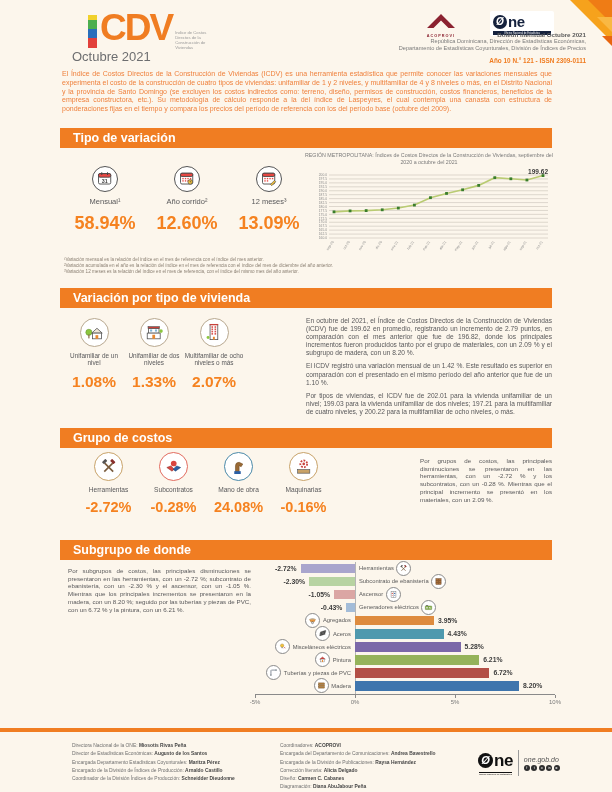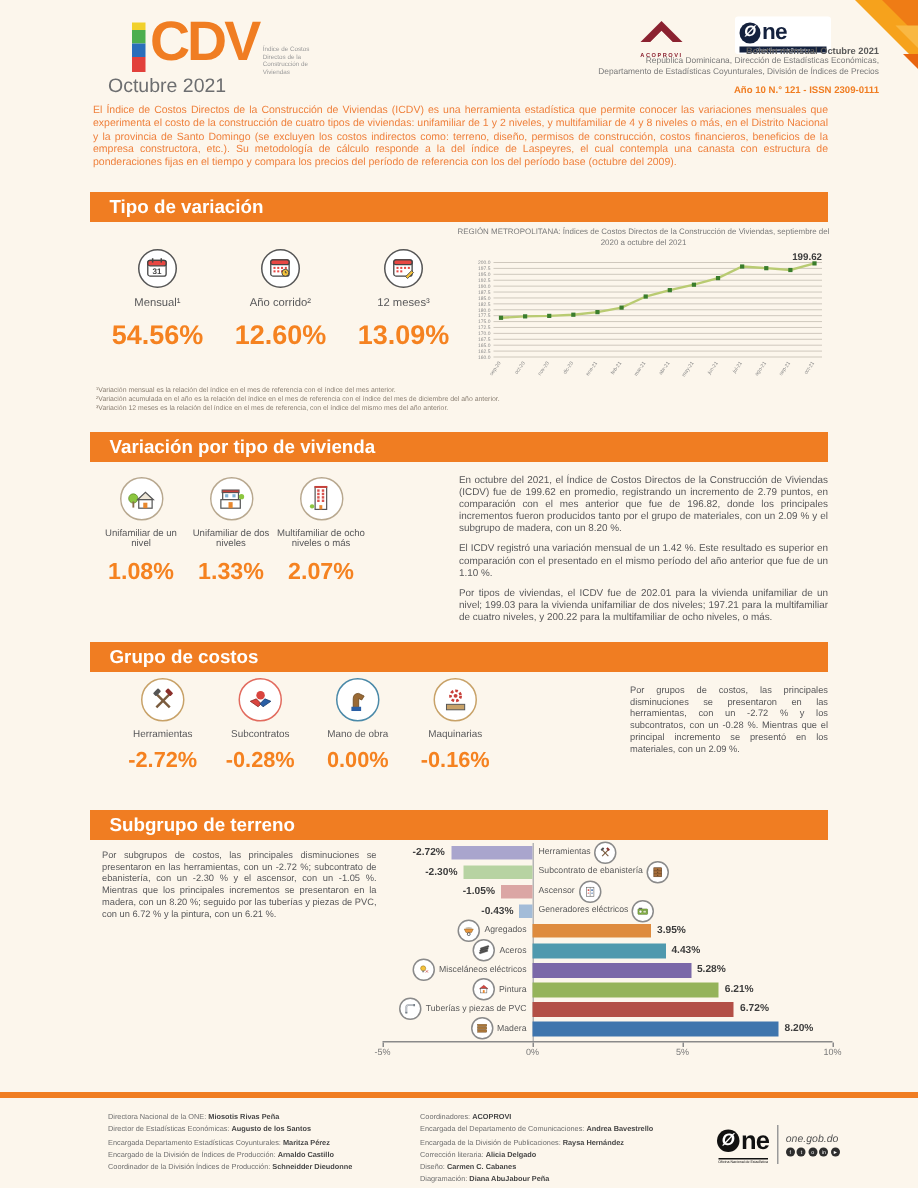--- a/index.html
+++ b/index.html
@@ -142,21 +142,21 @@
         <div class="stat-circle">
           <svg viewBox="0 0 24 24">
             <rect x="3.5" y="5" width="17" height="14.5" rx="2" fill="#fff" stroke="#444" stroke-width="1.2"></rect>
             <rect x="3.5" y="5" width="17" height="5" rx="2" fill="#e84743" stroke="#444" stroke-width="1.2"></rect>
             <line x1="8" y1="3" x2="8" y2="7" stroke="#444" stroke-width="1.4"></line>
             <line x1="16" y1="3" x2="16" y2="7" stroke="#444" stroke-width="1.4"></line>
             <text x="12" y="17.5" font-size="7.5" font-weight="bold" text-anchor="middle" fill="#444">31</text>
           </svg>
         </div>
         <div class="stat-label">Mensual¹</div>
-        <div class="stat-value">54.56%</div>
+        <div class="stat-value">58.94%</div>
       </div>
       <div class="stat">
         <div class="stat-circle">
           <svg viewBox="0 0 24 24">
             <rect x="3.5" y="4.5" width="17" height="15" rx="2" fill="#fff" stroke="#444" stroke-width="1.2"></rect>
             <rect x="3.5" y="4.5" width="17" height="4.5" rx="2" fill="#e84743" stroke="#444" stroke-width="1.2"></rect>
             <g fill="#e84743">
               <rect x="6" y="11" width="1.9" height="1.9"></rect>
               <rect x="9.5" y="11" width="1.9" height="1.9"></rect>
               <rect x="13" y="11" width="1.9" height="1.9"></rect>
@@ -354,37 +354,37 @@
         <div class="stat-value">-0.28%</div>
       </div>
       <div class="stat">
         <div class="stat-circle" style="border-color:#4a89a8">
           <svg viewBox="0 0 24 24">
             <path d="M8 19 V11 q0 -4.5 4.5 -4.5 l4.5 2.2 l-2 3.2 l-2.5 -1.2 V19 Z" fill="#9a6a35" stroke="#6f4a20" stroke-width="0.7"></path>
             <rect x="6.5" y="17.5" width="8" height="3.5" fill="#2a5fa5"></rect>
           </svg>
         </div>
         <div class="stat-label">Mano de obra</div>
-        <div class="stat-value">0.00%</div>
+        <div class="stat-value">24.08%</div>
       </div>
       <div class="stat">
         <div class="stat-circle" style="border-color:#c8a268">
           <svg viewBox="0 0 24 24">
             <circle cx="12" cy="8.5" r="4.2" fill="none" stroke="#c8403a" stroke-width="2.2" stroke-dasharray="2.2 1.6"></circle>
             <circle cx="12" cy="8.5" r="1.6" fill="#c8403a"></circle>
             <rect x="4.5" y="15.5" width="15" height="4.5" fill="#c8a268" stroke="#555" stroke-width="0.8"></rect>
           </svg>
         </div>
         <div class="stat-label">Maquinarias</div>
         <div class="stat-value">-0.16%</div>
       </div>
     </div>
   <div id="gc-text">Por grupos de costos, las principales disminuciones se presentaron en las herramientas, con un -2.72 % y los subcontratos, con un -0.28 %. Mientras que el principal incremento se presentó en los materiales, con un 2.09 %.</div>
 
-  <div class="section-bar" style="top:540px">Subgrupo de terreno</div>
+  <div class="section-bar" style="top:540px">Subgrupo de donde</div>
   <div id="sg-text">Por subgrupos de costos, las principales disminuciones se presentaron en las herramientas, con un -2.72 %; subcontrato de ebanistería, con un -2.30 % y el ascensor, con un -1.05 %. Mientras que los principales incrementos se presentaron en la madera, con un 8.20 %; seguido por las tuberías y piezas de PVC, con un 6.72 % y la pintura, con un 6.21 %.</div>
   <div id="bar-chart">
       <div class="bc-zero" style="left: 100px; top: 0px; height: 132px;"></div>
       <div class="bc-bar" style="top: 1.5px; background: rgb(169, 165, 205); left: 45.6px; width: 54.4px;"></div>
       <div class="bc-val" style="top: 1.5px; left: 1.6px; width: 40px; text-align: right;">-2.72%</div>
       <div class="bc-name" style="top: 0px; left: 104px;">
         <span style="margin-right:2.5px">Herramientas</span>
         <span class="bc-ico">
           <svg viewBox="0 0 24 24">
             <g stroke="#7a5c3e" stroke-width="2">

